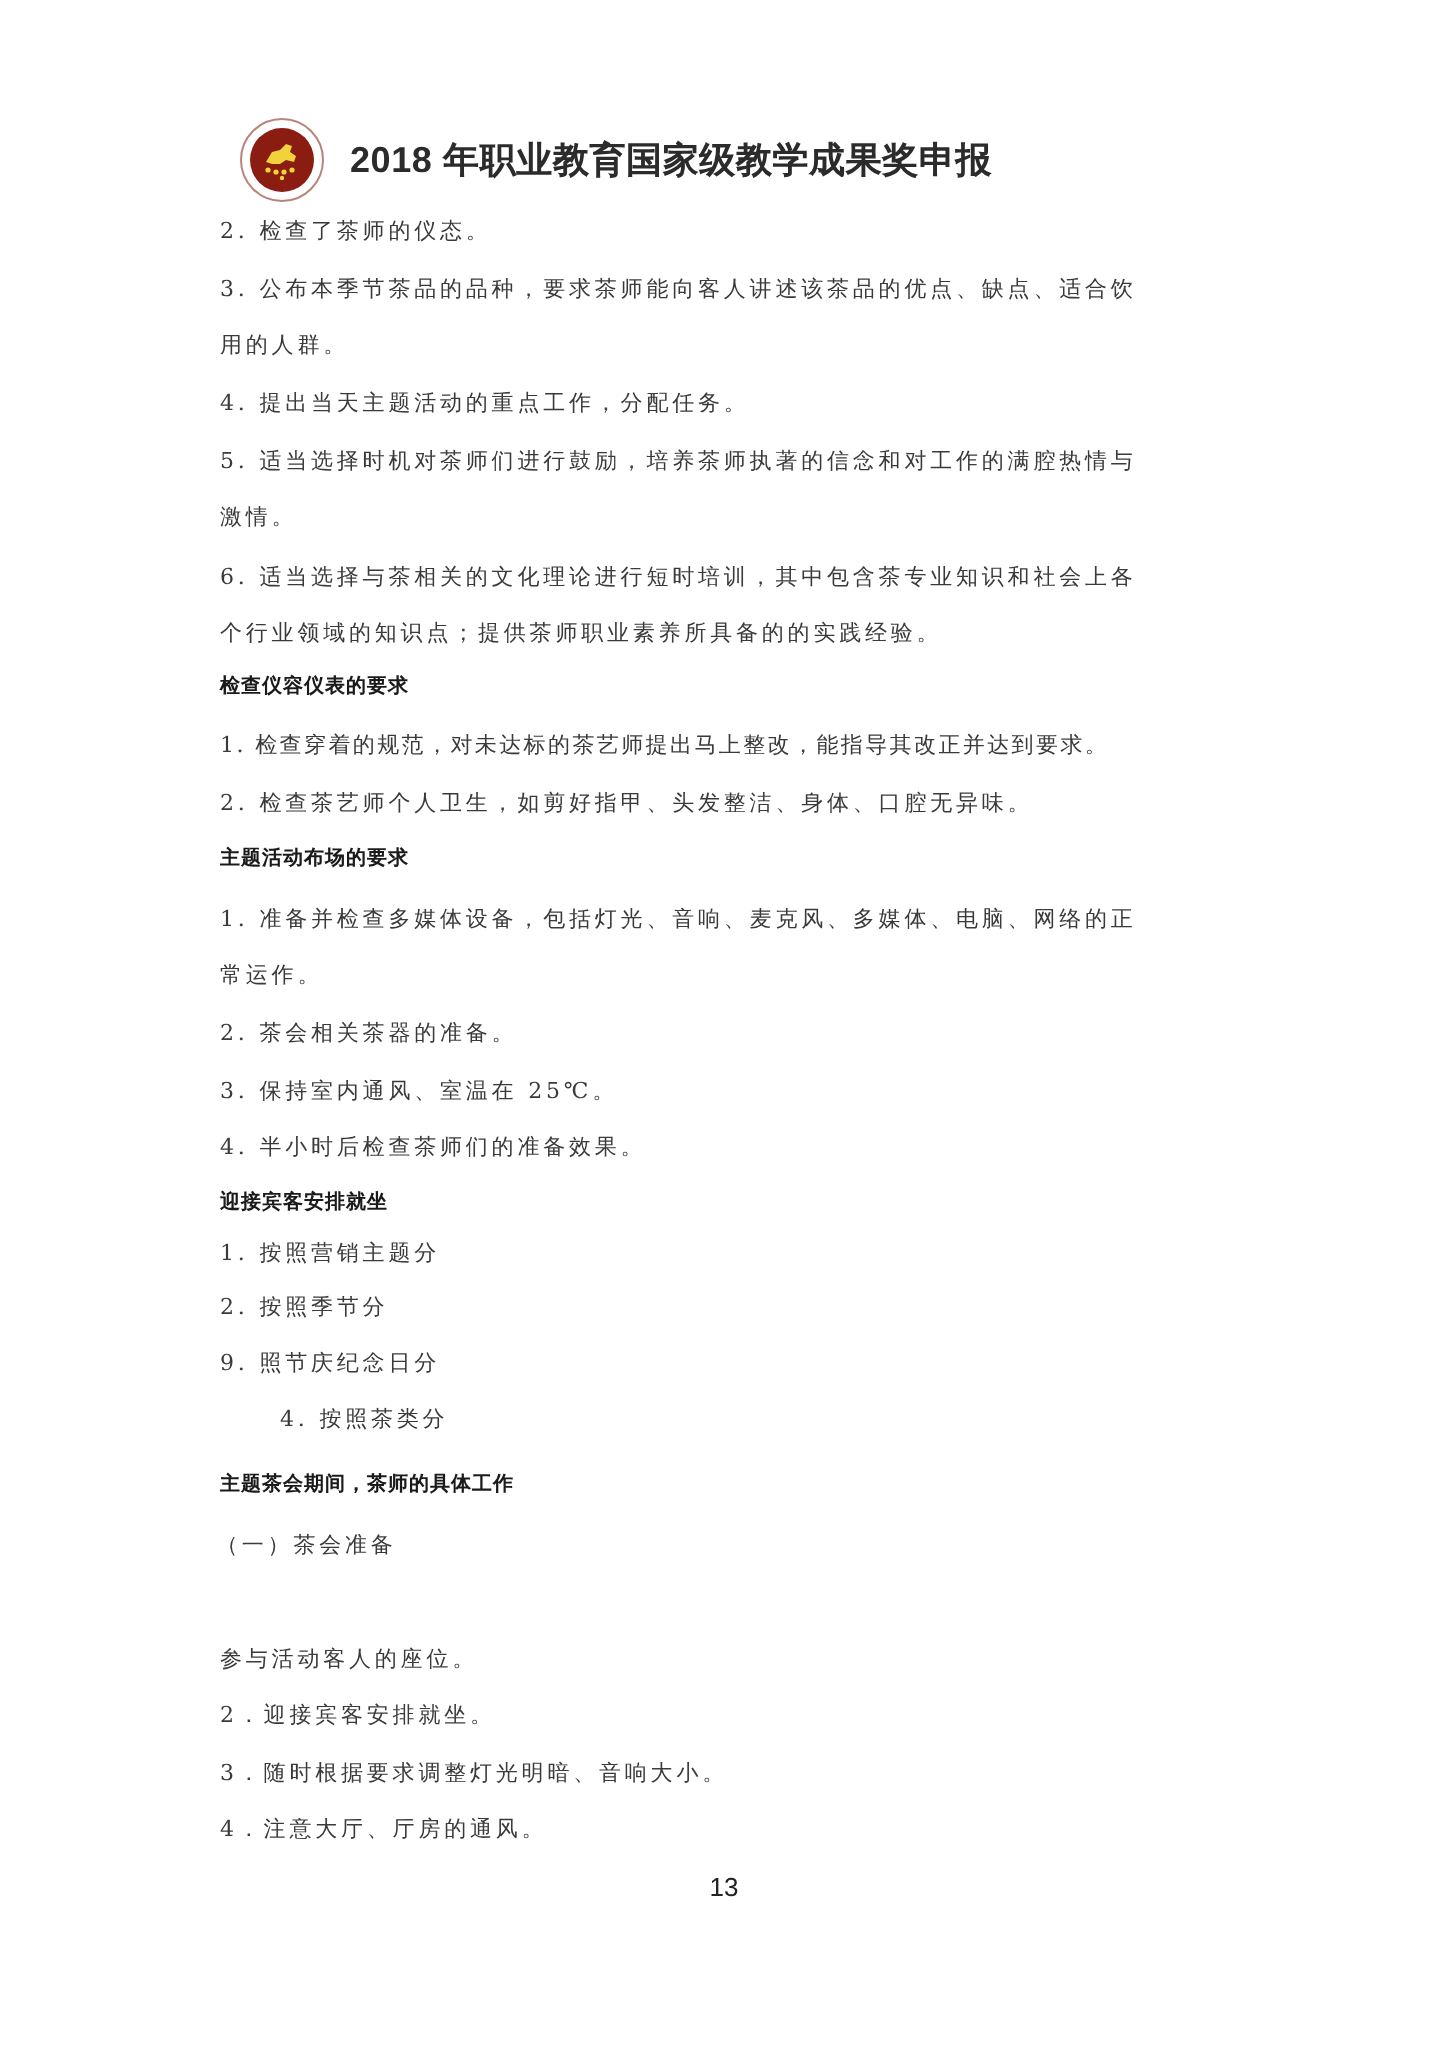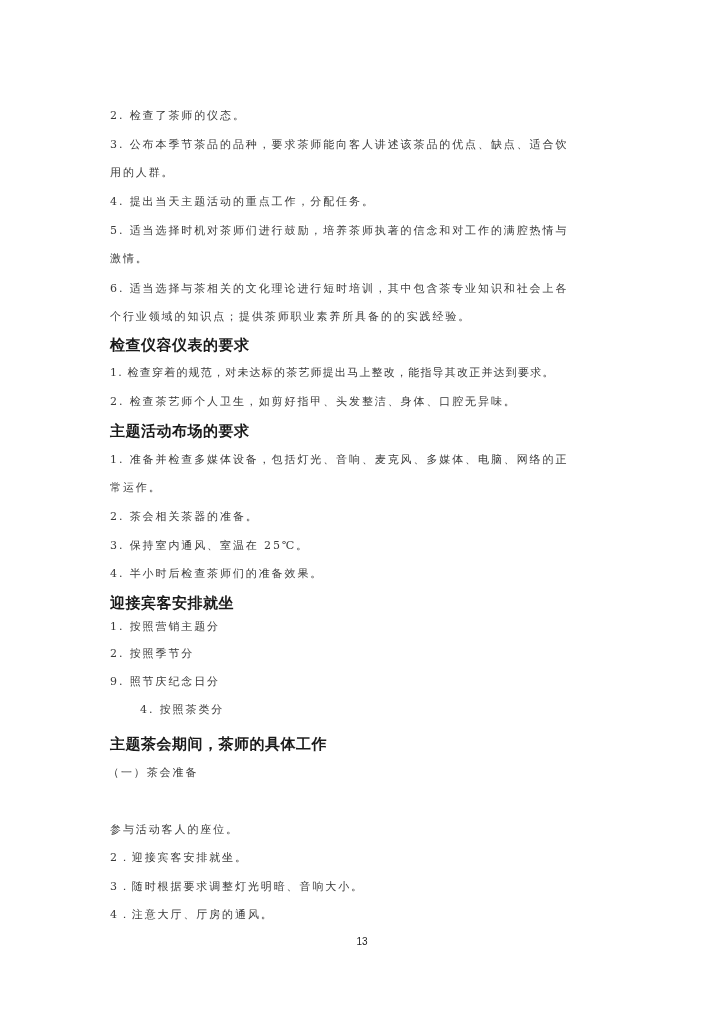--- a/index.html
+++ b/index.html
@@ -19,34 +19,49 @@
   .logo-inner svg { position: absolute; left: 0; top: 0; }
   .header-title {
     margin-left: 13px; font-family: "Liberation Sans", "DejaVu Sans", sans-serif; font-weight: bold;
     font-size: 18px; color: #2b2b2b; letter-spacing: 0.3px;
   }
   .line {
     position: absolute; left: 110px; white-space: nowrap; font-size: 11px; line-height: 20px; color: #3a3a3a;
     letter-spacing: 1.9px;
   }
   .heading {
-    position: absolute; left: 110px; white-space: nowrap; font-family: Liberation Sans, sans-serif;
-    font-weight: bold; font-size: 15px; line-height: 20px; color: #1a1a1a; letter-spacing: 0.5px;
+    position: absolute; left: 110px; white-space: nowrap; font-family: Liberation Mono, monospace;
+    font-weight: bold; font-size: 10px; line-height: 20px; color: #1a1a1a; letter-spacing: 0.5px;
   }
   .indent { left: 140px; }
   .pagenum {
     position: absolute; left: 0; width: 724px; text-align: center; top: 936px;
-    font-family: "Liberation Sans", "DejaVu Sans", sans-serif; font-size: 10px; color: #222;
+    font-family: "Liberation Sans", "DejaVu Sans", sans-serif; font-size: 13px; color: #222;
   }
 </style>
 </head>
 <body>
 
 <div class="page">
 
+  <div class="header">
+    <div class="logo">
+      <div class="logo-inner">
+        <svg width="32" height="32" viewBox="0 0 32 32">
+          <path d="M8 17 L11 12 L15 11 L18 8 L21 9 L20 12 L23 14 L22 17 L18 16 L15 18 L11 18 Z" fill="#f2d23a"></path>
+          <circle cx="9" cy="21" r="1.3" fill="#f2d23a"></circle>
+          <circle cx="13" cy="22" r="1.3" fill="#f2d23a"></circle>
+          <circle cx="17" cy="22" r="1.3" fill="#f2d23a"></circle>
+          <circle cx="21" cy="21" r="1.3" fill="#f2d23a"></circle>
+          <circle cx="16" cy="25" r="1.1" fill="#f2d23a"></circle>
+        </svg>
+      </div>
+    </div>
+    <div class="header-title">2018 年职业教育国家级教学成果奖申报</div>
+  </div>
 
   <div class="line" style="top:106px">2. 检查了茶师的仪态。</div>
   <div class="line" style="top:135px">3. 公布本季节茶品的品种，要求茶师能向客人讲述该茶品的优点、缺点、适合饮</div>
   <div class="line" style="top:163px">用的人群。</div>
   <div class="line" style="top:192px">4. 提出当天主题活动的重点工作，分配任务。</div>
   <div class="line" style="top:221px">5. 适当选择时机对茶师们进行鼓励，培养茶师执著的信念和对工作的满腔热情与</div>
   <div class="line" style="top:249px">激情。</div>
   <div class="line" style="top:279px">6. 适当选择与茶相关的文化理论进行短时培训，其中包含茶专业知识和社会上各</div>
   <div class="line" style="top:307px">个行业领域的知识点；提供茶师职业素养所具备的的实践经验。</div>
 

